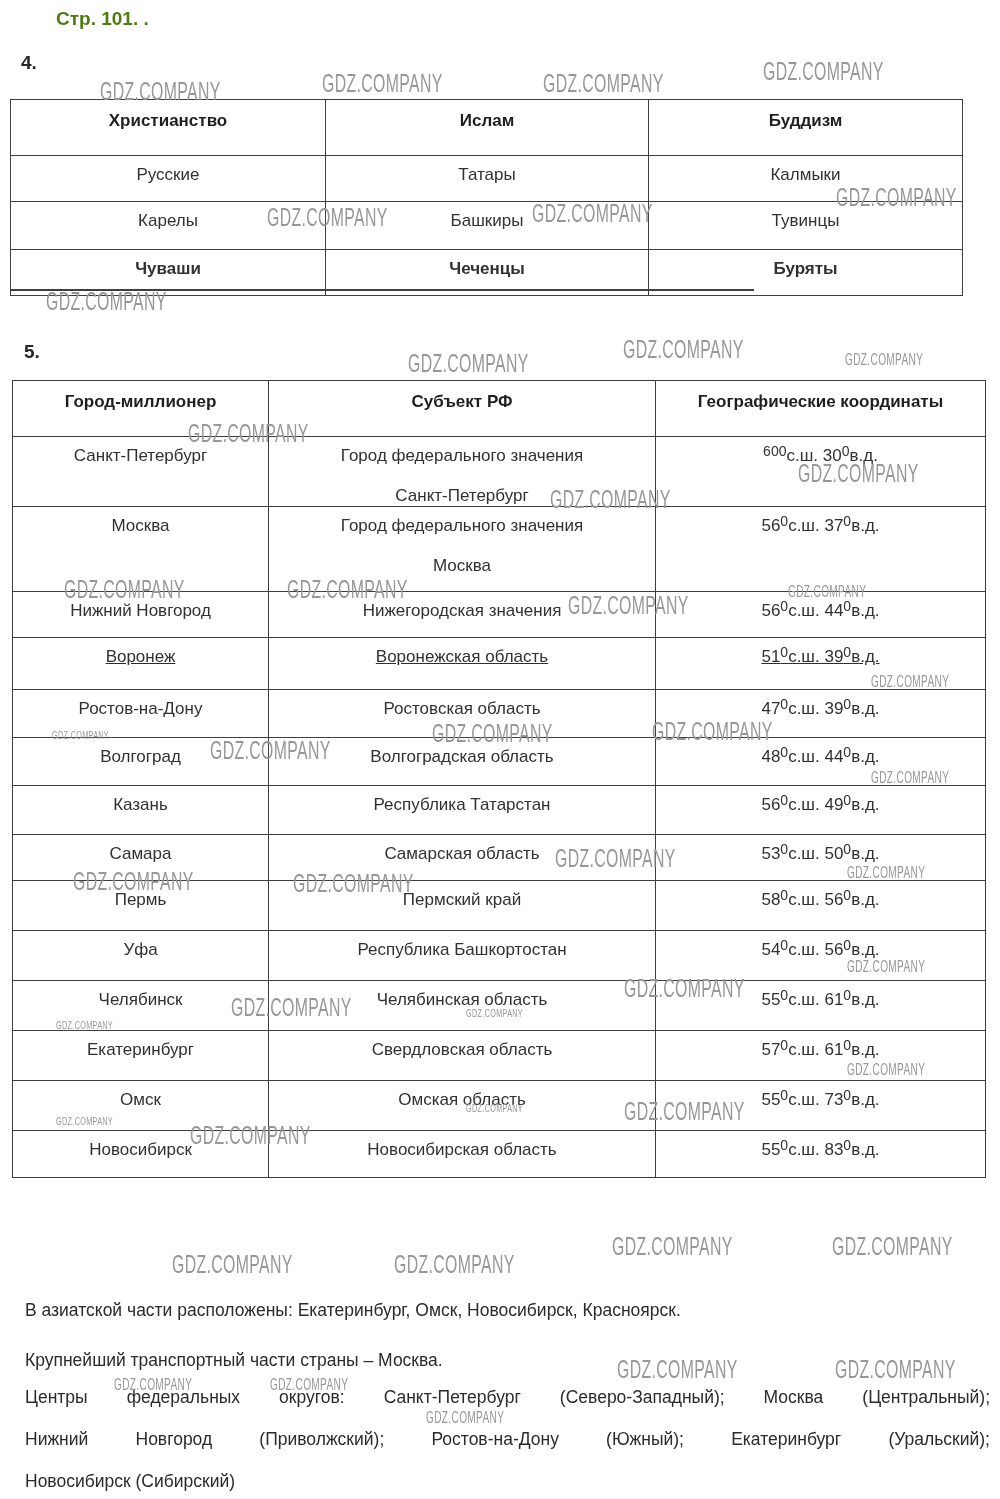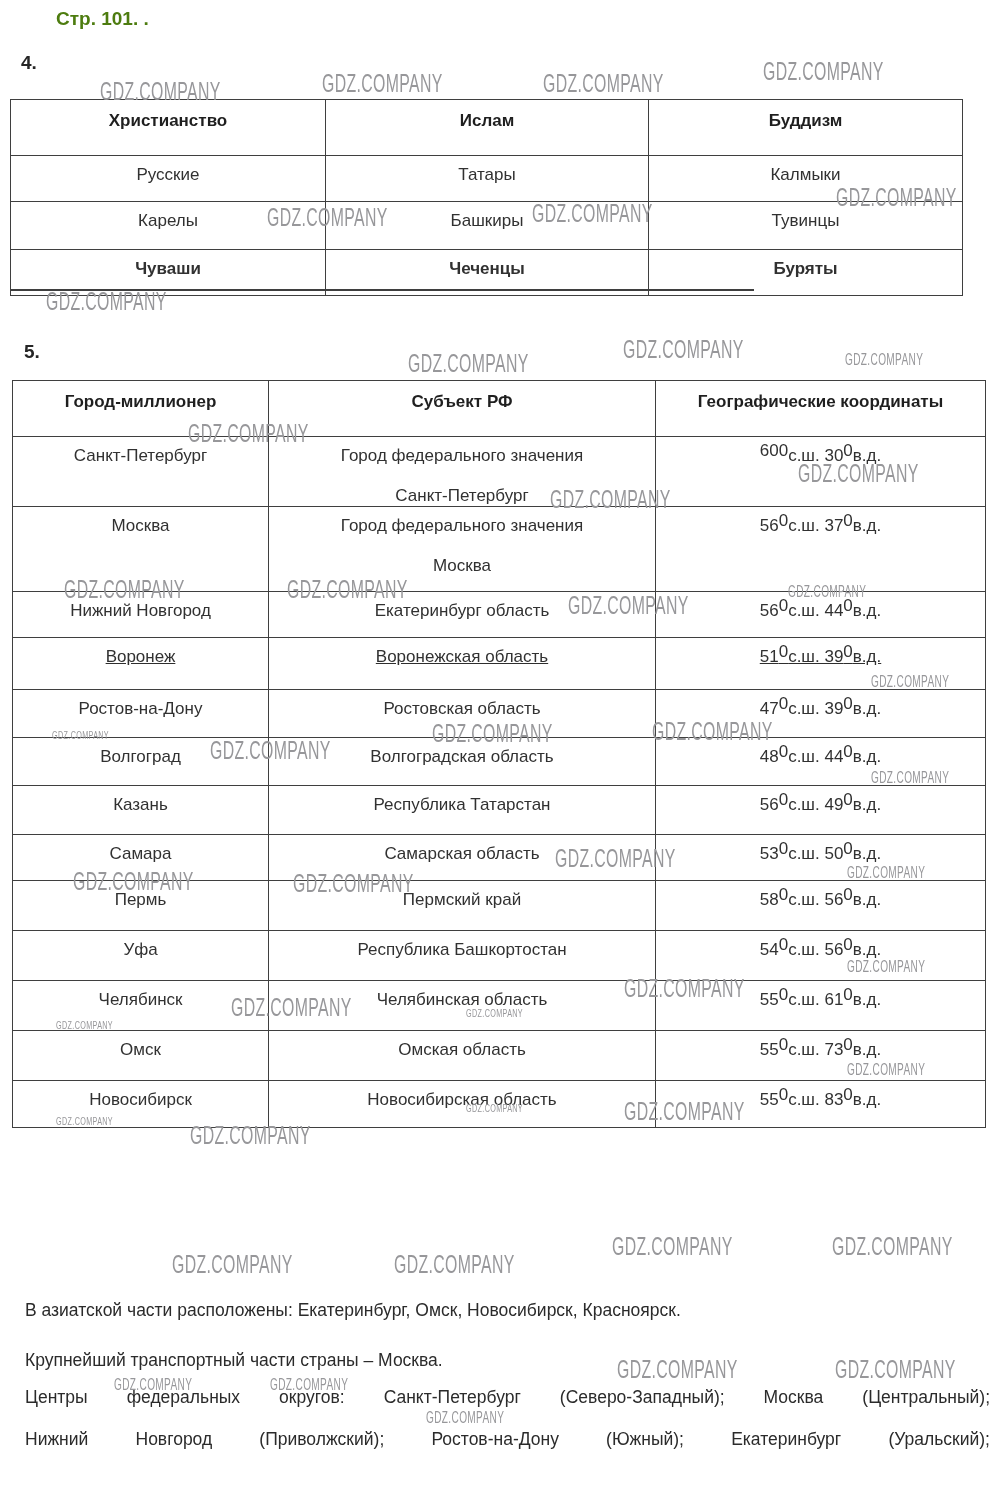--- a/index.html
+++ b/index.html
@@ -19,21 +19,21 @@
   }
   th { font-weight:bold; color:#1f1f1f; padding-top:11px; }
 
   .t1 { left:10px; top:99px; width:952px;border-radius:25px; }
   .t1 th { height:44px; }
   .t1-bottom-ext { position:absolute; left:10px; top:289px; width:744px; height:2px; background:#3f3f3f; }
 
   .t2 { left:12px; top:380px; width:973px; }
   .t2 th { height:44px; }
   .subject-line2 { margin-top:20px; }
-  .deg { font-size:17px; position:relative; top:-5px; }
+  .deg { font-size:14px; position:relative; top:-5px; }
 
   .note { position:absolute; left:25px; width:965px; font-size:17.5px; color:#2b2b2b; line-height:26px; }
   .note-1 { top:1279px; }
   .note-2 { top:1329px; }
   .note-3 { top:1384px; }
   .note-3 .jline { margin-bottom:16px; text-align:justify; text-align-last:justify; }
   .note-3 .lline { margin-bottom:0; text-align:left; }
 
   .wm {
     position:absolute; color:#97979a; white-space:nowrap;
@@ -113,21 +113,21 @@
           <td>Москва</td>
           <td>
             <div>Город федерального значения</div>
             <div class="subject-line2">Москва</div>
           </td>
           <td><span>56</span><span class="deg">0</span><span>с.ш. 37</span><span class="deg">0</span><span>в.д.</span></td>
         </tr>
         <tr style="height: 46px;">
           <td>Нижний Новгород</td>
           <td>
-            <div>Екатеринбург область</div>
+            <div>Нижегородская значения</div>
           </td>
           <td><span>56</span><span class="deg">0</span><span>с.ш. 44</span><span class="deg">0</span><span>в.д.</span></td>
         </tr>
         <tr style="height: 52px; text-decoration: underline;">
           <td>Воронеж</td>
           <td>
             <div>Воронежская область</div>
           </td>
           <td><span>51</span><span class="deg">0</span><span>с.ш. 39</span><span class="deg">0</span><span>в.д.</span></td>
         </tr>
@@ -172,20 +172,27 @@
             <div>Республика Башкортостан</div>
           </td>
           <td><span>54</span><span class="deg">0</span><span>с.ш. 56</span><span class="deg">0</span><span>в.д.</span></td>
         </tr>
         <tr style="height: 50px;">
           <td>Челябинск</td>
           <td>
             <div>Челябинская область</div>
           </td>
           <td><span>55</span><span class="deg">0</span><span>с.ш. 61</span><span class="deg">0</span><span>в.д.</span></td>
+        </tr>
+        <tr style="height: 50px;">
+          <td>Екатеринбург</td>
+          <td>
+            <div>Свердловская область</div>
+          </td>
+          <td><span>57</span><span class="deg">0</span><span>с.ш. 61</span><span class="deg">0</span><span>в.д.</span></td>
         </tr>
         <tr style="height: 50px;">
           <td>Омск</td>
           <td>
             <div>Омская область</div>
           </td>
           <td><span>55</span><span class="deg">0</span><span>с.ш. 73</span><span class="deg">0</span><span>в.д.</span></td>
         </tr>
         <tr style="height: 47px;">
           <td>Новосибирск</td>
@@ -195,20 +202,21 @@
           <td><span>55</span><span class="deg">0</span><span>с.ш. 83</span><span class="deg">0</span><span>в.д.</span></td>
         </tr>
       </tbody>
   </table>
 
   <p class="note note-1">В азиатской части расположены: Екатеринбург, Омск, Новосибирск, Красноярск.</p>
   <p class="note note-2">Крупнейший транспортный части страны – Москва.</p>
   <div class="note note-3">
     <div class="jline">Центры федеральных округов: Санкт-Петербург (Северо-Западный); Москва (Центральный);</div>
     <div class="jline">Нижний Новгород (Приволжский); Ростов-на-Дону (Южный); Екатеринбург (Уральский);</div>
+    <div class="lline">Новосибирск (Сибирский)</div>
   </div>
 
   <div id="wm-layer">
       <span class="wm wm-m" style="left: 100px; top: 76px; color: rgb(151, 151, 154);">GDZ.COMPANY</span>
       <span class="wm wm-m" style="left: 322px; top: 68px; color: rgb(151, 151, 154);">GDZ.COMPANY</span>
       <span class="wm wm-m" style="left: 543px; top: 68px; color: rgb(151, 151, 154);">GDZ.COMPANY</span>
       <span class="wm wm-m" style="left: 763px; top: 56px; color: rgb(151, 151, 154);">GDZ.COMPANY</span>
       <span class="wm wm-m" style="left: 267px; top: 202px; color: rgb(151, 151, 154);">GDZ.COMPANY</span>
       <span class="wm wm-m" style="left: 532px; top: 198px; color: rgb(151, 151, 154);">GDZ.COMPANY</span>
       <span class="wm wm-m" style="left: 836px; top: 182px; color: rgb(151, 151, 154);">GDZ.COMPANY</span>

